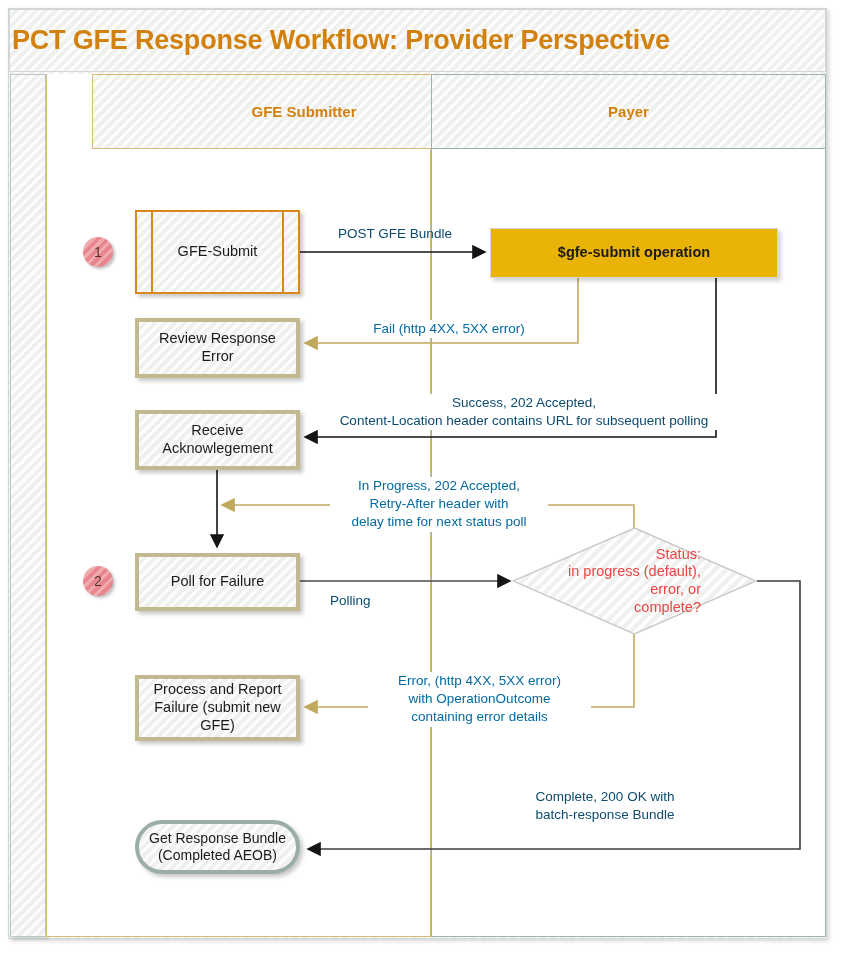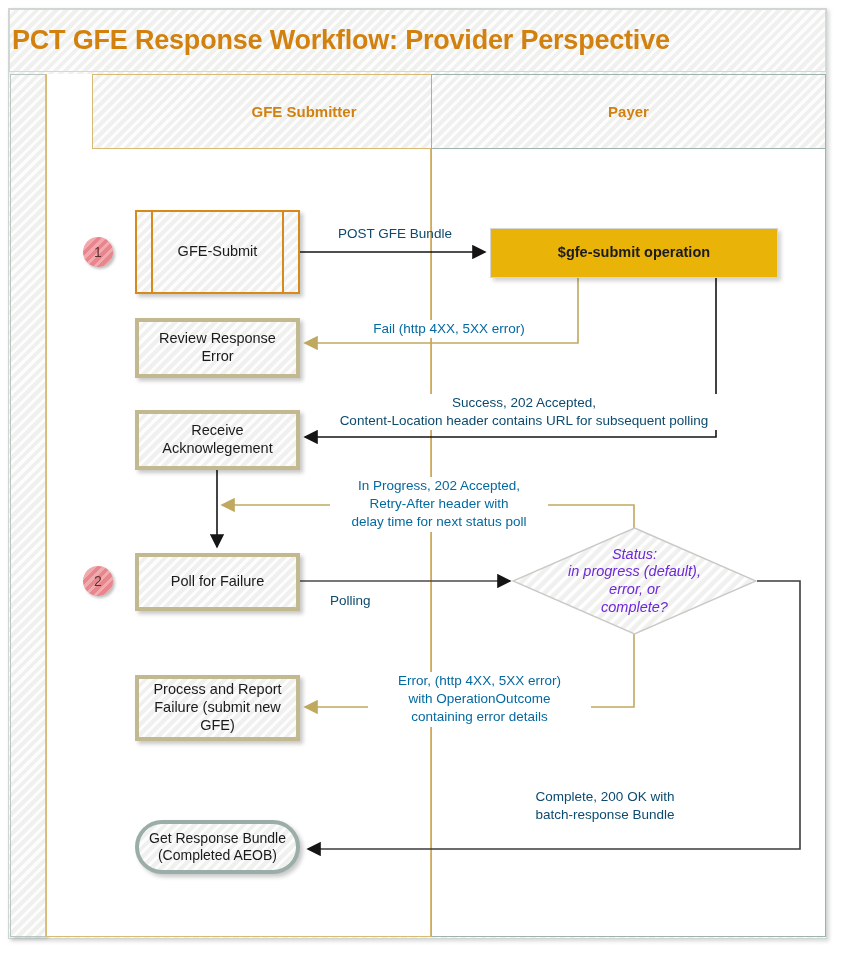--- a/index.html
+++ b/index.html
@@ -107,23 +107,22 @@
     border:4px solid #9aada8;
     border-radius:34px;
     box-shadow:3px 3px 4px rgba(0,0,0,0.22);
   }
 
   
   .diamond-wrap{position:absolute;z-index:6;}
   .diamond-label{
     position:absolute;inset:0;
     display:flex;align-items:center;justify-content:center;
-    text-align:center;font-size:14.5px;line-height:1.22;color:#6d28d9;
+    text-align:right;font-size:14.5px;line-height:1.22;color:#ef4444;
     pointer-events:none;
-    font-style:italic;
   }
 
   
   .badge{
     position:absolute;width:30px;height:30px;border-radius:50%;
     background-color:#e9868d;
     background-image:repeating-linear-gradient(135deg,
       rgba(255,255,255,0.30) 0px, rgba(255,255,255,0.30) 3px,
       rgba(0,0,0,0) 3px, rgba(0,0,0,0) 7px);
     display:flex;align-items:center;justify-content:center;

